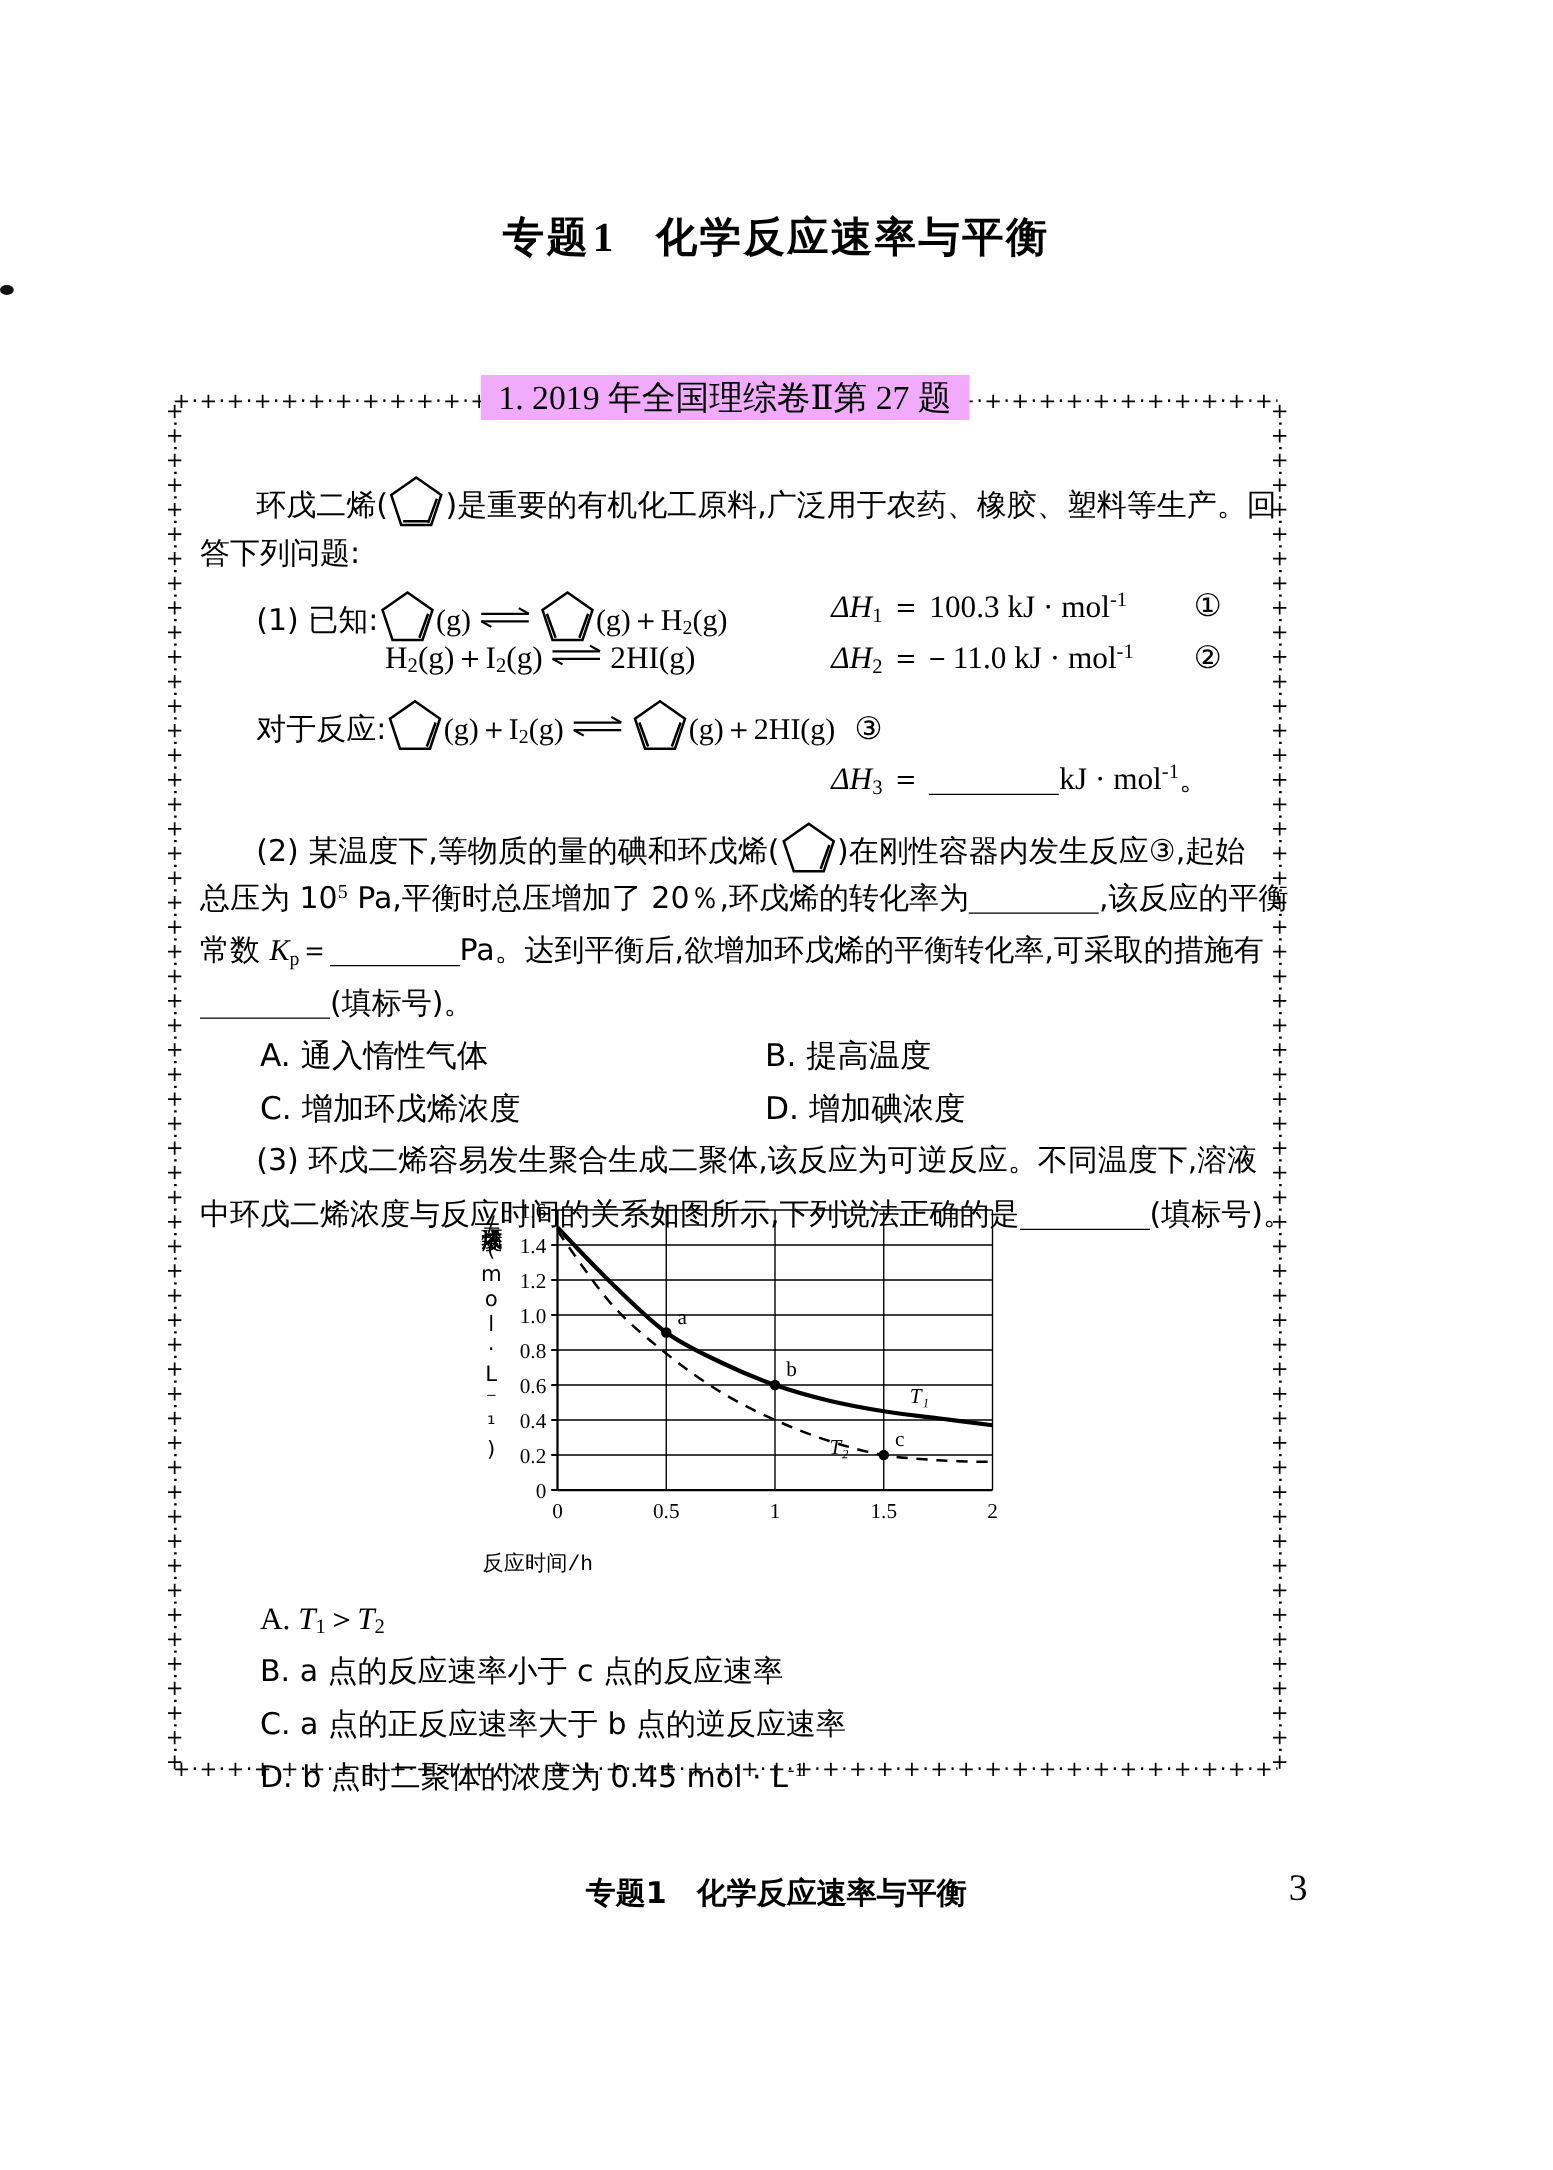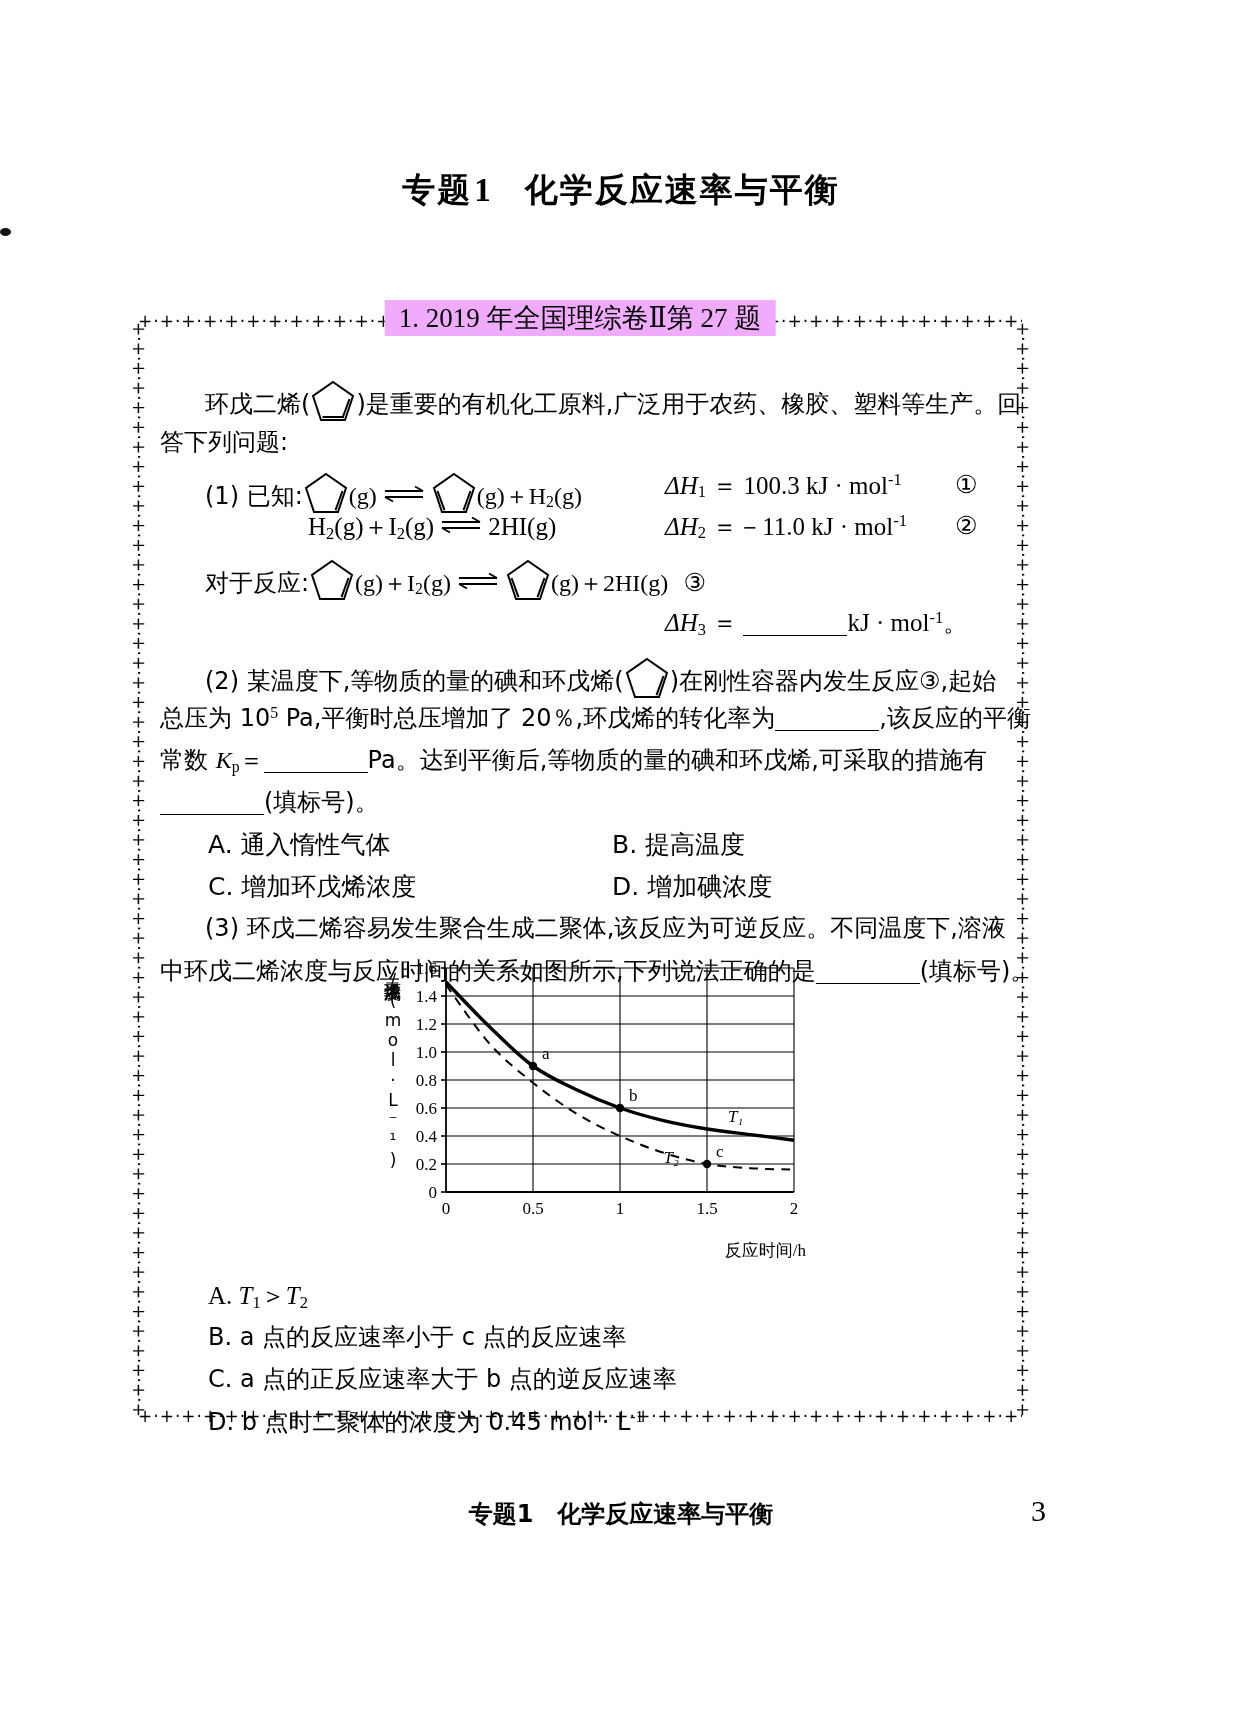--- a/index.html
+++ b/index.html
@@ -74,22 +74,22 @@
 
   
   .chartwrap{position:absolute;left:386px;top:960px;width:420px;height:300px;}
   .ylab{
     position:absolute;left:-4px;top:10px;
     writing-mode:vertical-rl;text-orientation:upright;
     font-size:17px;letter-spacing:0px;white-space:nowrap;
     font-family:"DejaVu Sans","Liberation Sans",sans-serif;
   }
   .xlab{
-    position:absolute;left:0;right:0;bottom:-2px;text-align:right;
-    font-size:17px;font-family:Liberation Serif, serif;
+    position:absolute;left:0;right:0;bottom:-2px;text-align:left;
+    font-size:17px;font-family:Liberation Mono, monospace;
   }
   .opts{position:absolute;font-size:25px;white-space:nowrap;}
 
   .footer{
     position:absolute;left:0;right:0;top:1498px;text-align:center;
     font-size:24px;font-weight:bold;
     font-family:"DejaVu Sans","Liberation Sans",sans-serif;
   }
   .pageno{
     position:absolute;right:196px;top:1494px;
@@ -182,21 +182,21 @@
           <polygon points="23,4 43,18 35,42 11,42 3,18" fill="none" stroke="#000" stroke-width="2"></polygon>
           <line x1="39.5" y1="21" x2="32.5" y2="40.2" stroke="#000" stroke-width="2"></line>
         </svg></span><span>)在刚性容器内发生反应③,起始</span>
   </div>
 
   <div class="txt cn" style="left:160px;top:705px;">
     <span>总压为 10</span><sup class="ser">5</sup><span> Pa,平衡时总压增加了 20％,环戊烯的转化率为</span><span class="blank b-md"></span><span>,该反应的平衡</span>
   </div>
 
   <div class="txt cn" style="left:160px;top:747px;">
-    <span>常数 </span><span class="ser ital">K</span><sub class="ser">p</sub><span>＝</span><span class="blank b-md"></span><span>Pa。达到平衡后,等物质的量的碘和环戊烯,可采取的措施有</span>
+    <span>常数 </span><span class="ser ital">K</span><sub class="ser">p</sub><span>＝</span><span class="blank b-md"></span><span>Pa。达到平衡后,欲增加环戊烯的平衡转化率,可采取的措施有</span>
   </div>
 
   <div class="txt cn" style="left:160px;top:789px;">
     <span class="blank b-md"></span><span>(填标号)。</span>
   </div>
 
   <div class="txt cn opts" style="left:208px;top:832px;text-align:center;">A. 通入惰性气体</div>
   <div class="txt cn opts" style="left:612px;top:832px;">B. 提高温度</div>
   <div class="txt cn opts" style="left:208px;top:874px;">C. 增加环戊烯浓度</div>
   <div class="txt cn opts" style="left:612px;top:874px;">D. 增加碘浓度</div>

